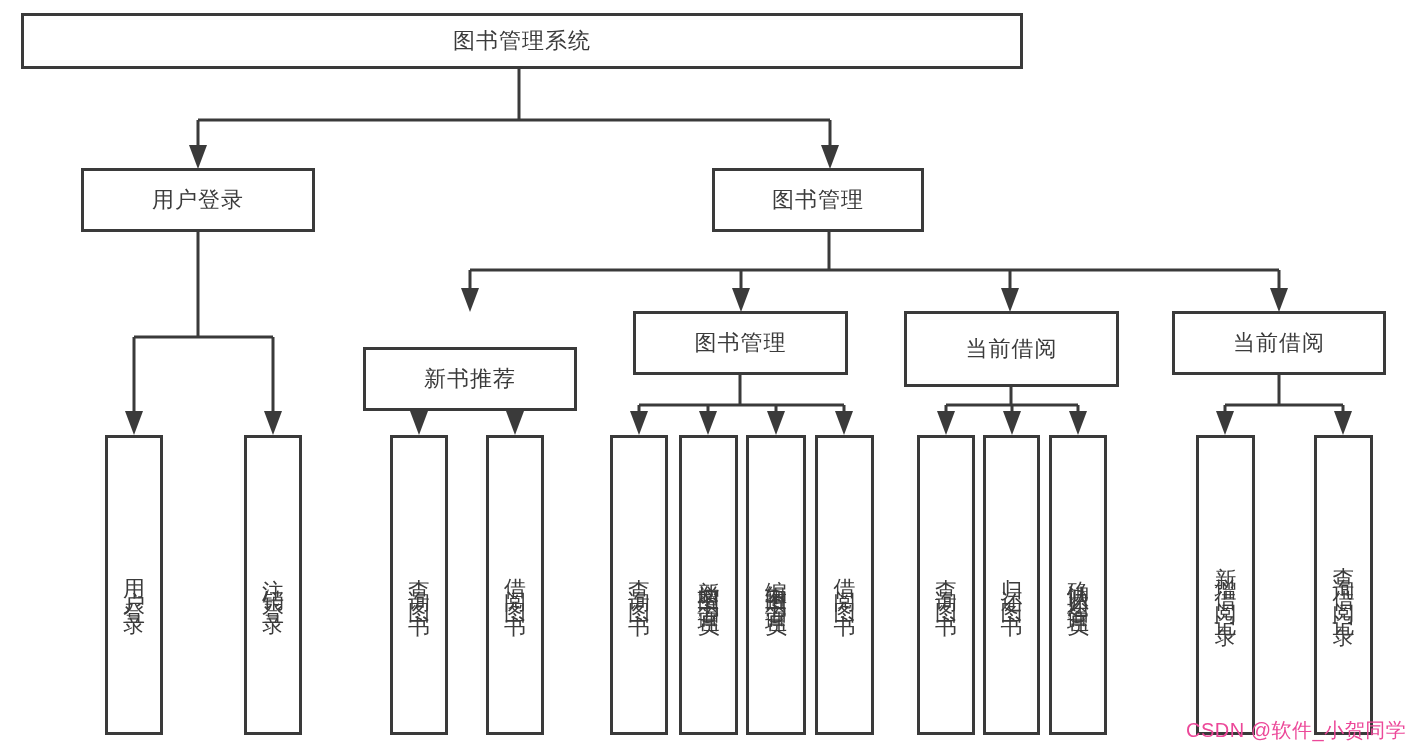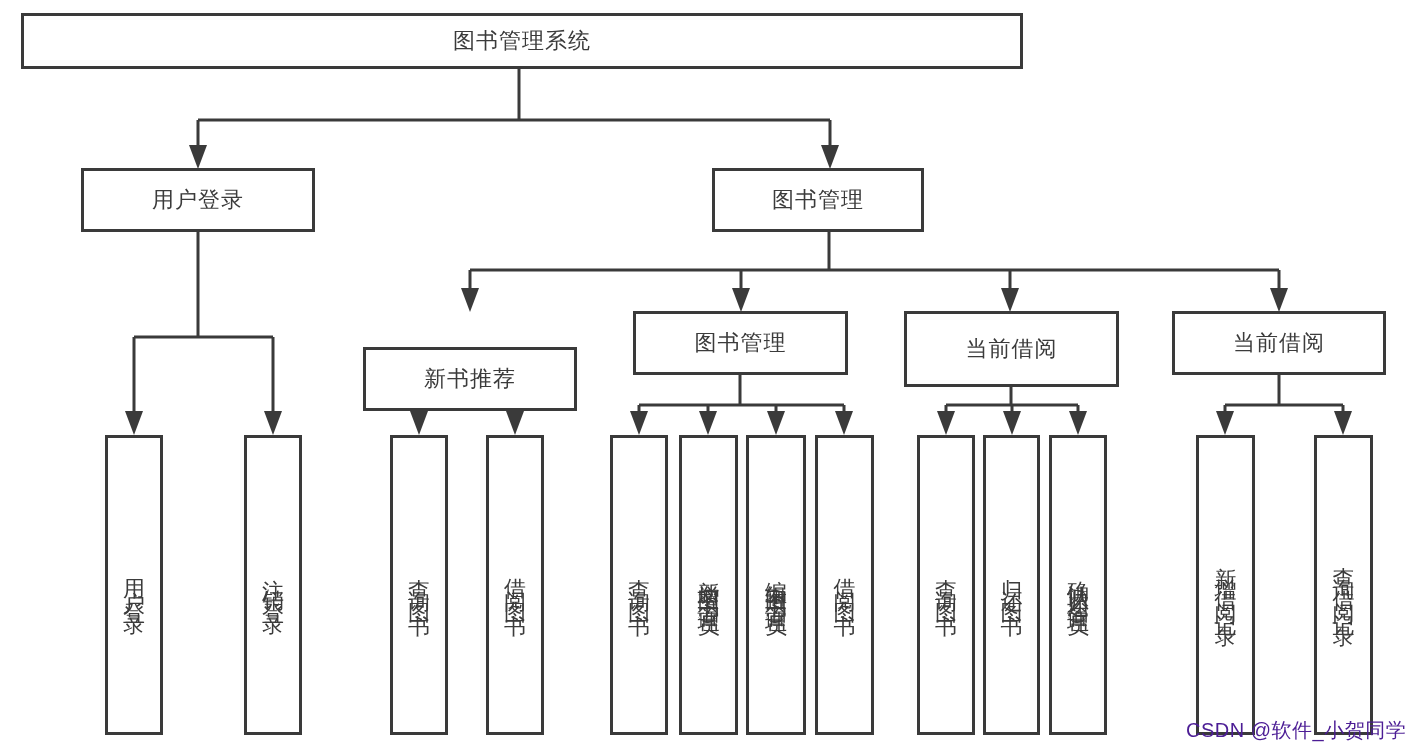--- a/index.html
+++ b/index.html
@@ -43,21 +43,21 @@
   }
   .node .vlabel.long {
     letter-spacing: 5px;
   }
   .watermark {
     position: absolute;
     left: 1186px;
     top: 717px;
     width: 215px;
     font-size: 20px;
-    color: #4c1d95;
+    color: #ec4899;
     white-space: nowrap;
     z-index: 3;
     letter-spacing: 0.5px;
   }
   svg path.conn {
     stroke: #3a3a3a;
     stroke-width: 3;
     fill: none;
   }
   svg polygon.arrow {

